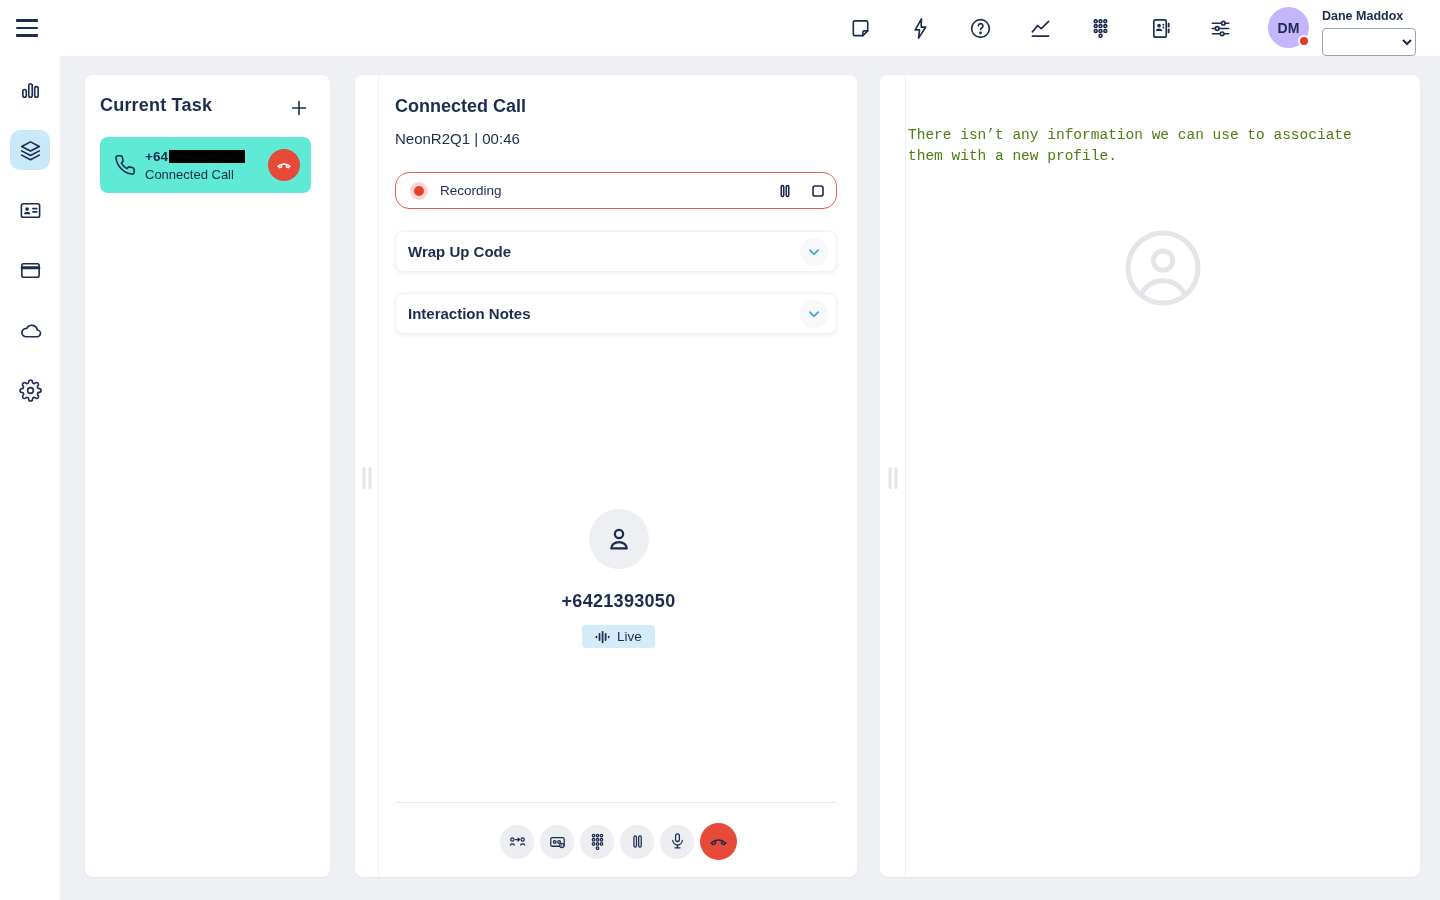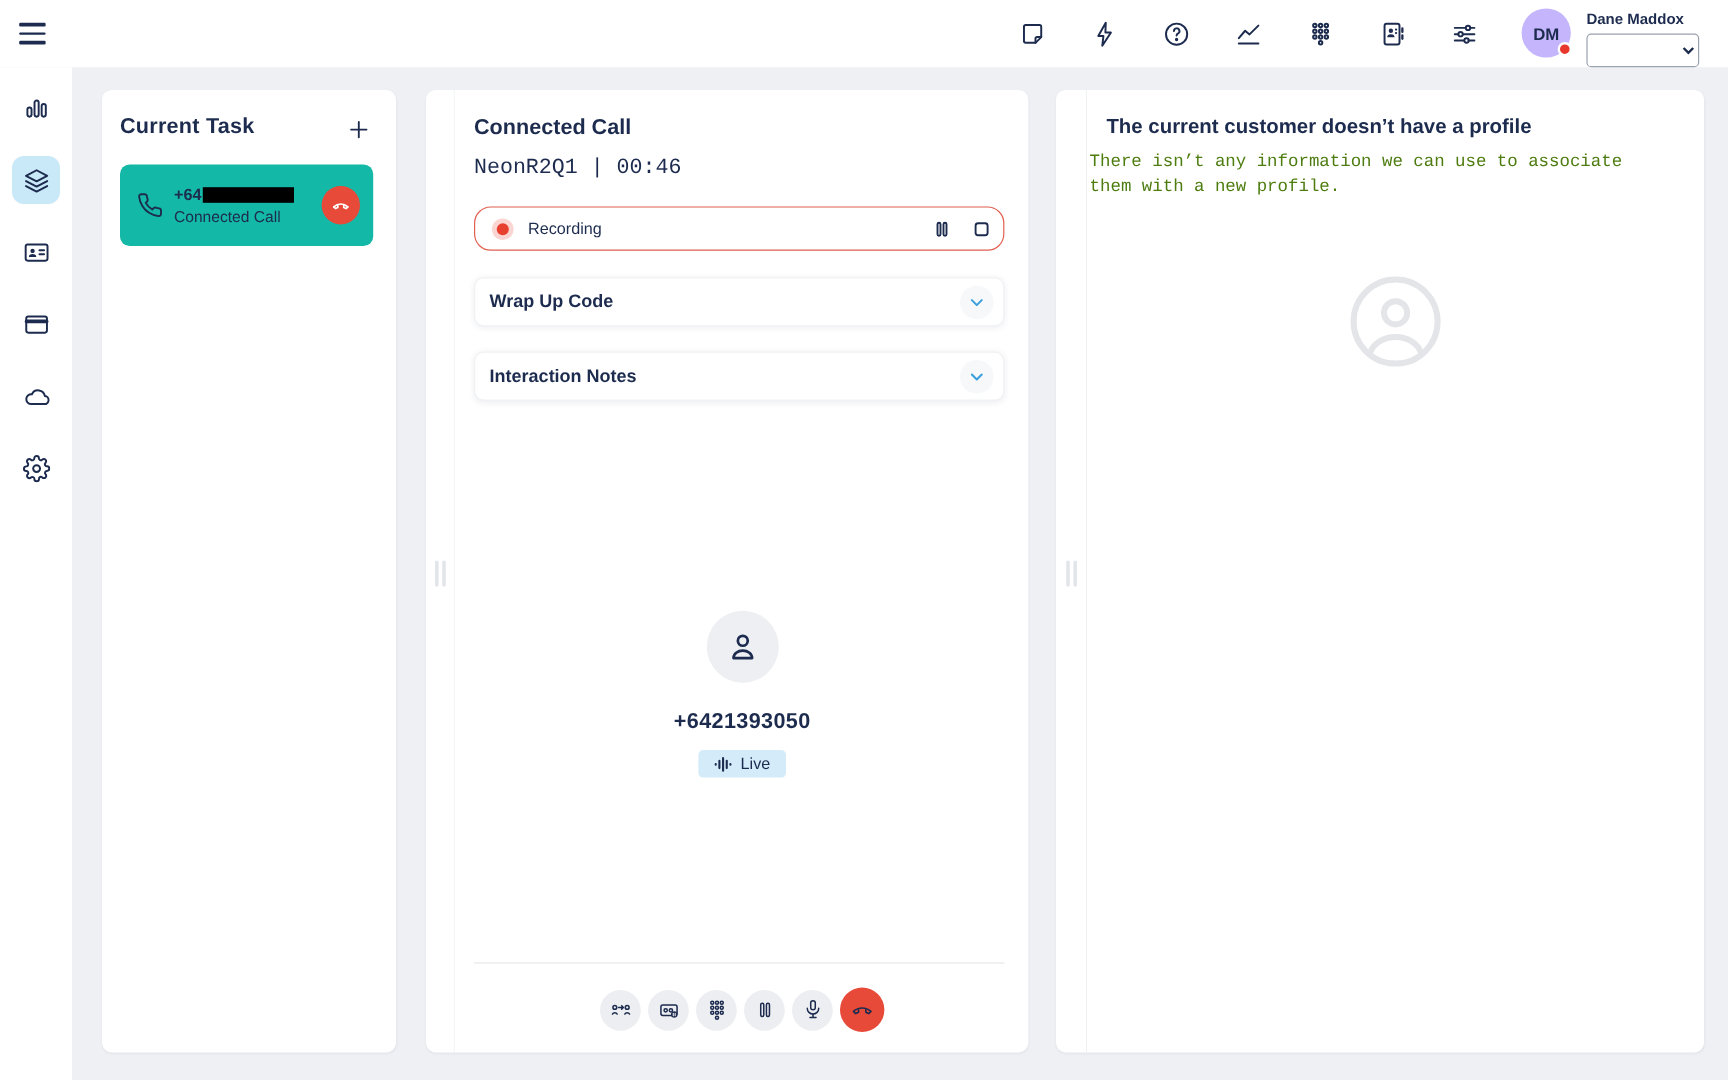--- a/index.html
+++ b/index.html
@@ -39,33 +39,33 @@
     cursor:col-resize; border-radius:8px 0 0 8px; }
   .panel-right .resize-strip { width:26px; }
   .drag-handle { position:absolute; left:50%; top:392px; transform:translateX(-50%);
     display:flex; gap:3px; }
   .drag-handle i { display:block; width:3px; height:22px; background:#e2e5e9; border-radius:2px; }
 
   
   .ct-title { position:absolute; left:15px; top:20px; font-size:18px; font-weight:bold; letter-spacing:.2px; }
   .ct-add { position:absolute; right:16px; top:18px; width:30px; height:30px; border:none; background:none;
     cursor:pointer; display:flex; align-items:center; justify-content:center; }
-  .task-card { position:absolute; left:15px; top:62px; width:211px; height:68px;
-    background:#14b8a6; border-radius:8px; display:flex; align-items:center; cursor:pointer; }
+  .task-card { position:absolute; left:15px; top:62px; width:211px; height:56px;
+    background:#5eead4; border-radius:8px; display:flex; align-items:center; cursor:pointer; }
   .task-card .ph { margin-left:14px; flex:0 0 auto; display:flex; }
   .task-card .tc-text { margin-left:9px; flex:1; }
   .tc-line1 { font-size:13.5px; font-weight:bold; display:flex; align-items:center; }
   .redact { display:inline-block; width:76px; height:13px; background:#000; margin-left:1px; }
   .tc-line2 { font-size:13px; margin-top:3px; }
   .hangup-sm { width:32px; height:32px; border-radius:50%; background:#e84a3a; border:none;
     margin-right:11px; flex:0 0 auto; display:flex; align-items:center; justify-content:center; cursor:pointer; }
 
   
   .call-title { position:absolute; left:40px; top:21px; font-size:18px; font-weight:bold; }
-  .call-meta  { position:absolute; left:40px; top:55px; font-size:18px;font-family:Liberation Mono, monospace; }
+  .call-meta  { position:absolute; left:40px; top:55px; font-size:15px; }
   .rec-bar { position:absolute; left:40px; top:97px; width:442px; height:37px;
     border:1px solid #e06050; border-radius:14px; background:#fff; display:flex; align-items:center; }
   .rec-dot { width:10px; height:10px; border-radius:50%; background:#e8402f;
     box-shadow:0 0 0 4px rgba(232,64,47,.22); margin-left:18px; }
   .rec-label { margin-left:16px; font-size:13.5px; flex:1; }
   .rec-btn { width:30px; height:30px; border:none; background:none; cursor:pointer;
     display:flex; align-items:center; justify-content:center; margin-right:3px; }
   .rec-btn svg { stroke:#1c2b4e; fill:none; stroke-width:1.9; stroke-linecap:round; }
   .accordion { position:absolute; left:40px; width:442px; height:41px; background:#fff;
     border:1px solid #f0f1f3; border-radius:8px; box-shadow:0 1px 5px rgba(20,40,80,.08);
@@ -368,21 +368,20 @@
   </div>
 </section>
 
 <section class="panel panel-right">
   <div class="resize-strip">
     <span class="drag-handle">
         <i></i>
         <i></i>
       </span>
   </div>
-  <h2 class="pr-title">The current customer doesn’t have a profile</h2>
   <p class="pr-body">There isn’t any information we can use to associate them with a new profile.</p>
   <div class="pr-icon">
     <svg width="80" height="80" viewBox="0 0 24 24" fill="none" stroke="#e3e5e9" stroke-width="1.5" stroke-linecap="round">
       <circle cx="12" cy="12" r="10.5"></circle>
       <circle cx="12" cy="9.8" r="2.9"></circle>
       <path d="M5.6 19.9 a6.6 5.4 0 0 1 12.8 0"></path>
     </svg>
   </div>
 </section>
 

